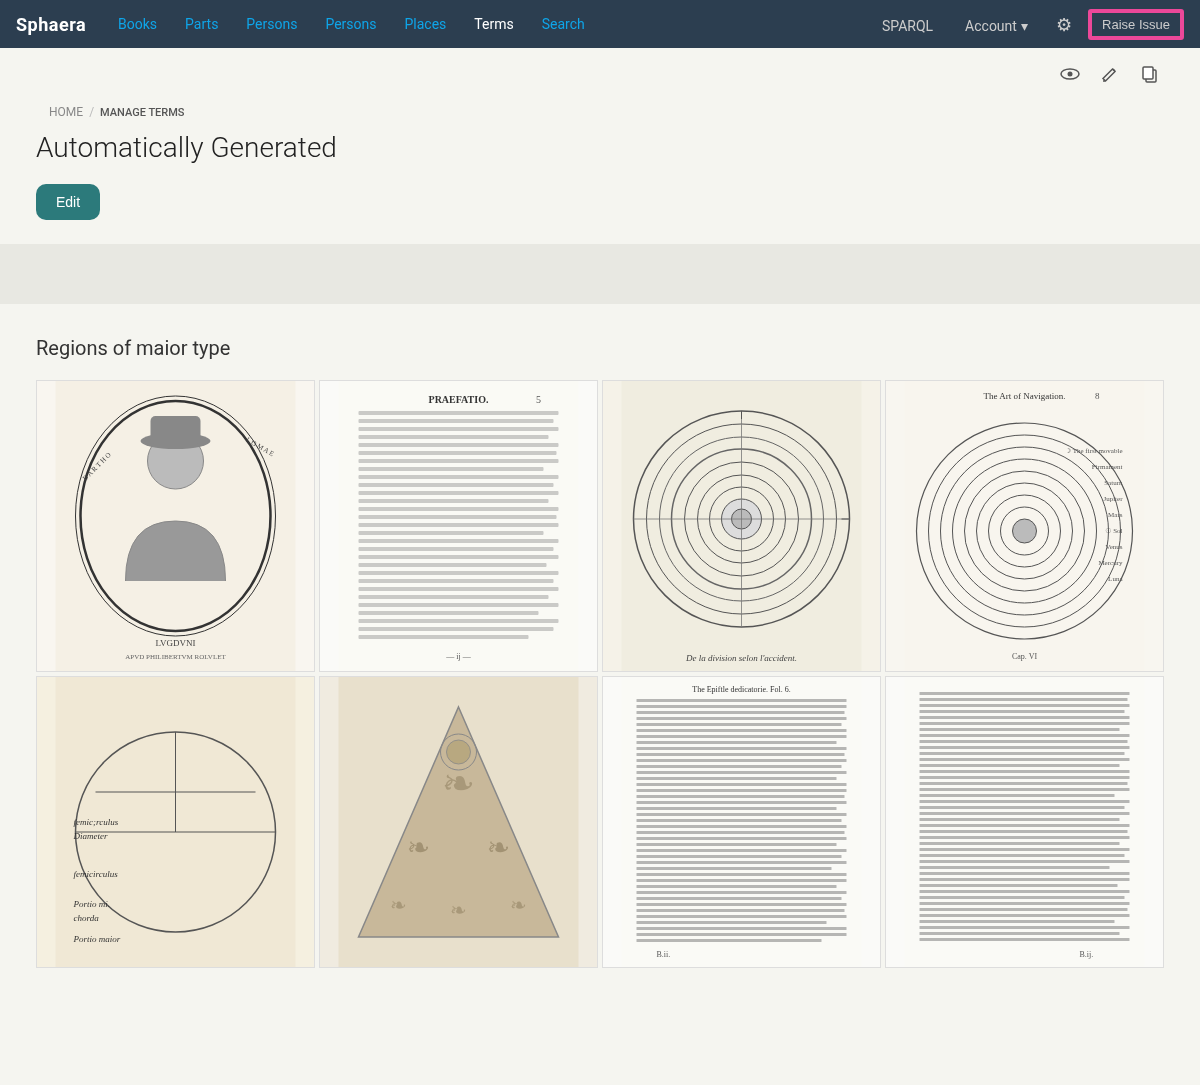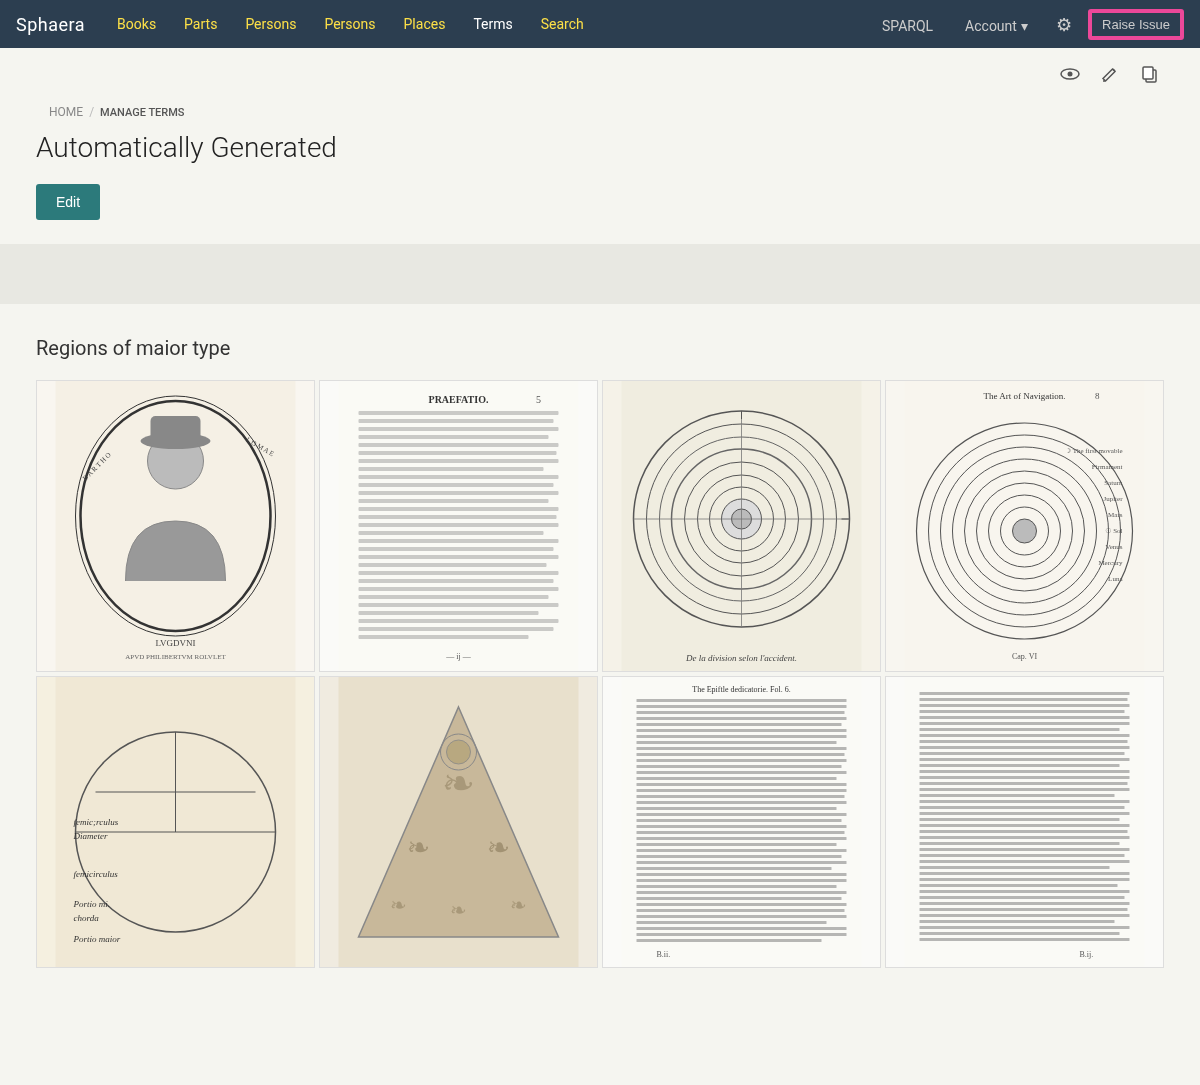--- a/index.html
+++ b/index.html
@@ -9,27 +9,27 @@
     .navbar {
       background: #2c3e50;
       display: flex;
       align-items: center;
       padding: 0 16px;
       height: 48px;
       gap: 4px;
     }
     .navbar-brand {
       color: #fff;
-      font-weight: normal;
+      font-weight: bold;
       font-size: 18px;
       margin-right: 16px;
       letter-spacing: 0.5px;
     }
     .nav-link {
-      color: #fde047;
+      color: #0ea5e9;
       text-decoration: none;
       padding: 6px 12px;
       font-size: 14px;
       border-radius: 3px;
       cursor: pointer;
     }
     .nav-link.active { color: #fff; }
     .navbar-right {
       margin-left: auto;
       display: flex;
@@ -117,21 +117,21 @@
       margin-bottom: 20px;
     }
 
     
     .edit-btn {
       background: #2c7a7b;
       color: #fff;
       border: none;
       padding: 10px 20px;
       font-size: 14px;
-      border-radius: 3px;
+      border-radius: 10px;
       cursor: pointer;
       font-weight: 500;
     }
 
     
     .divider-section {
       background: #e8e8e2;
       height: 60px;
       margin: 24px -16px;
     }

